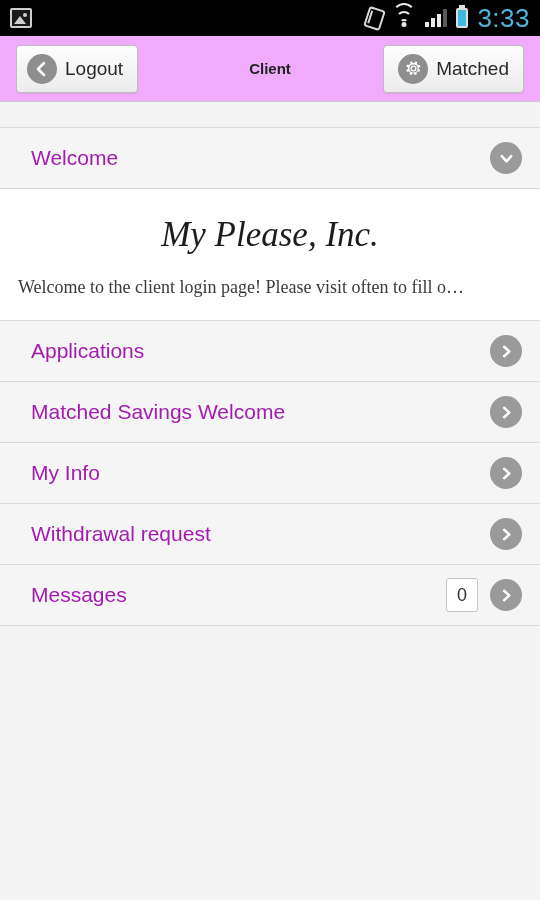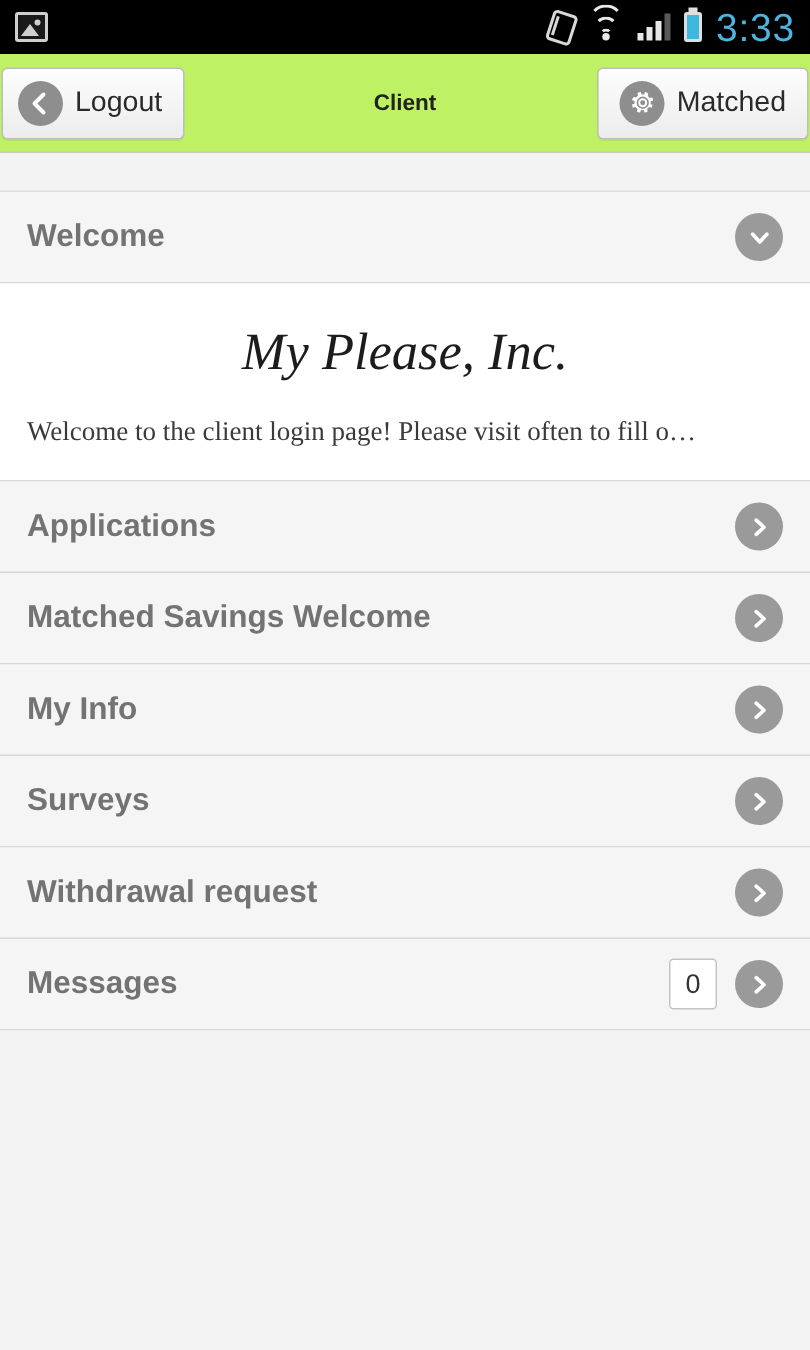--- a/index.html
+++ b/index.html
@@ -66,24 +66,24 @@
     position: relative; background: #3fb8e0;
   }
   .batt-icon::before {
     content: ""; position: absolute; top: -5px; left: 50%;
     transform: translateX(-50%); width: 6px; height: 3px; background: #dfdfdf;
   }
   .clock { color: #4db5dd; font-size: 26px; letter-spacing: .5px; }
 
   
   .actionbar {
-    height: 66px; background: #bef264;
+    height: 66px; background: #f0abfc;
     border-bottom: 1px solid #c8c8c8;
     display: flex; align-items: center; justify-content: space-between;
-    padding: 0 1px; position: relative;
+    padding: 0 16px; position: relative;
   }
   .btn {
     display: flex; align-items: center; gap: 8px;
     background: linear-gradient(#fdfdfd, #ececec);
     border: 1px solid #bdbdbd; border-radius: 4px;
     padding: 8px 14px 8px 10px;
     font-size: 19px; color: #2a2a2a;
     box-shadow: 0 1px 0 rgba(0,0,0,.06);
   }
   .btn.right { padding: 8px 14px; }
@@ -98,21 +98,21 @@
     font-size: 15px; font-weight: bold; color: #222; pointer-events: none;
   }
 
   
   .gap { height: 26px; background: #f3f3f3; border-bottom: 1px solid #dcdcdc; }
   .row {
     height: 61px; background: #f5f5f5;
     border-bottom: 1px solid #d8d8d8;
     display: flex; align-items: center; padding: 0 18px;
   }
-  .row .label { font-size: 21px; font-weight: bold; color: #737373; }
+  .row .label { font-size: 21px; font-weight: normal; color: #a21caf; margin-left: 13px; }
   .row .spacer { flex: 1; }
   .chev, .caret {
     width: 32px; height: 32px; border-radius: 50%;
     background: #9a9a9a; display: flex; align-items: center;
     justify-content: center; flex: 0 0 auto;
   }
   .badge {
     min-width: 32px; height: 34px; border: 1px solid #c4c4c4;
     background: #fff; border-radius: 3px; margin-right: 12px;
     display: flex; align-items: center; justify-content: center;
@@ -223,29 +223,20 @@
   <div class="row">
     <div class="label">My Info</div>
     <div class="spacer"></div>
     <div class="chev">
       <svg width="17" height="17" viewBox="0 0 18 18">
           <path d="M6.5 4 L12 9 L6.5 14" fill="none" stroke="#fff" stroke-width="2.6" stroke-linecap="round" stroke-linejoin="round"></path>
         </svg>
     </div>
   </div>
 
-  <div class="row">
-    <div class="label">Surveys</div>
-    <div class="spacer"></div>
-    <div class="chev">
-      <svg width="17" height="17" viewBox="0 0 18 18">
-          <path d="M6.5 4 L12 9 L6.5 14" fill="none" stroke="#fff" stroke-width="2.6" stroke-linecap="round" stroke-linejoin="round"></path>
-        </svg>
-    </div>
-  </div>
 
 
   <div class="row">
     <div class="label">Withdrawal request</div>
     <div class="spacer"></div>
     <div class="chev">
       <svg width="17" height="17" viewBox="0 0 18 18">
           <path d="M6.5 4 L12 9 L6.5 14" fill="none" stroke="#fff" stroke-width="2.6" stroke-linecap="round" stroke-linejoin="round"></path>
         </svg>
     </div>

